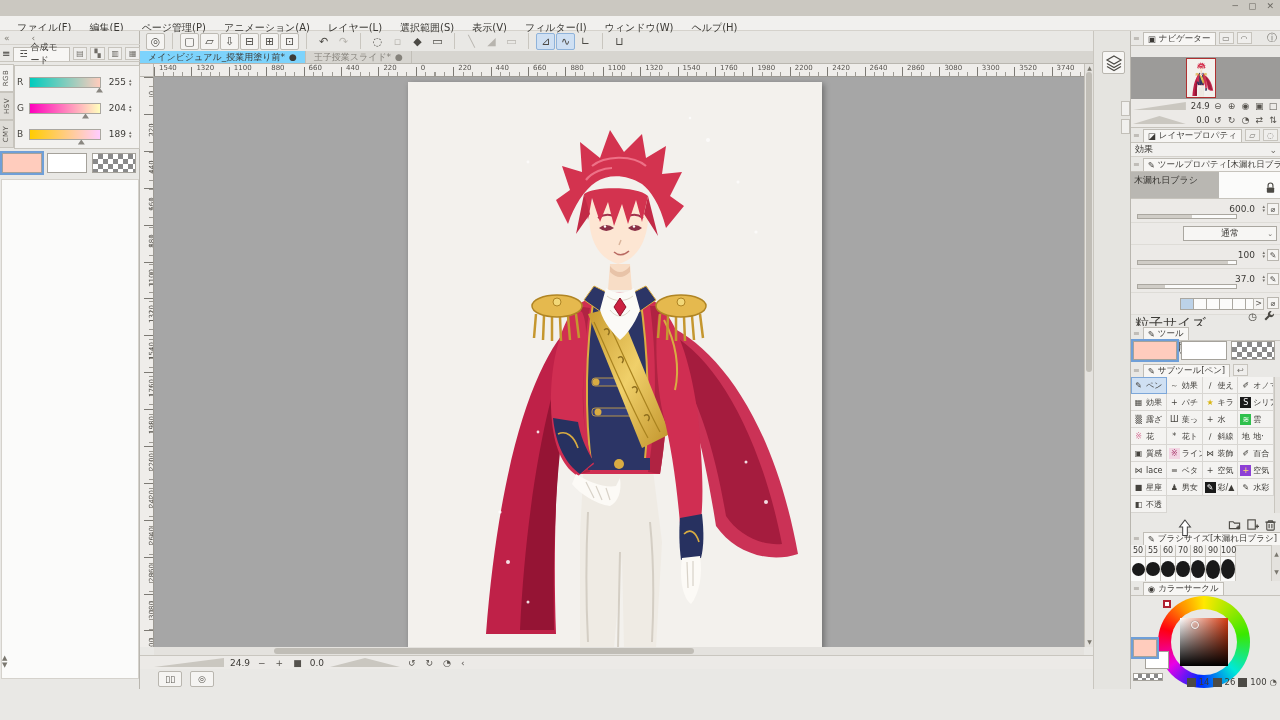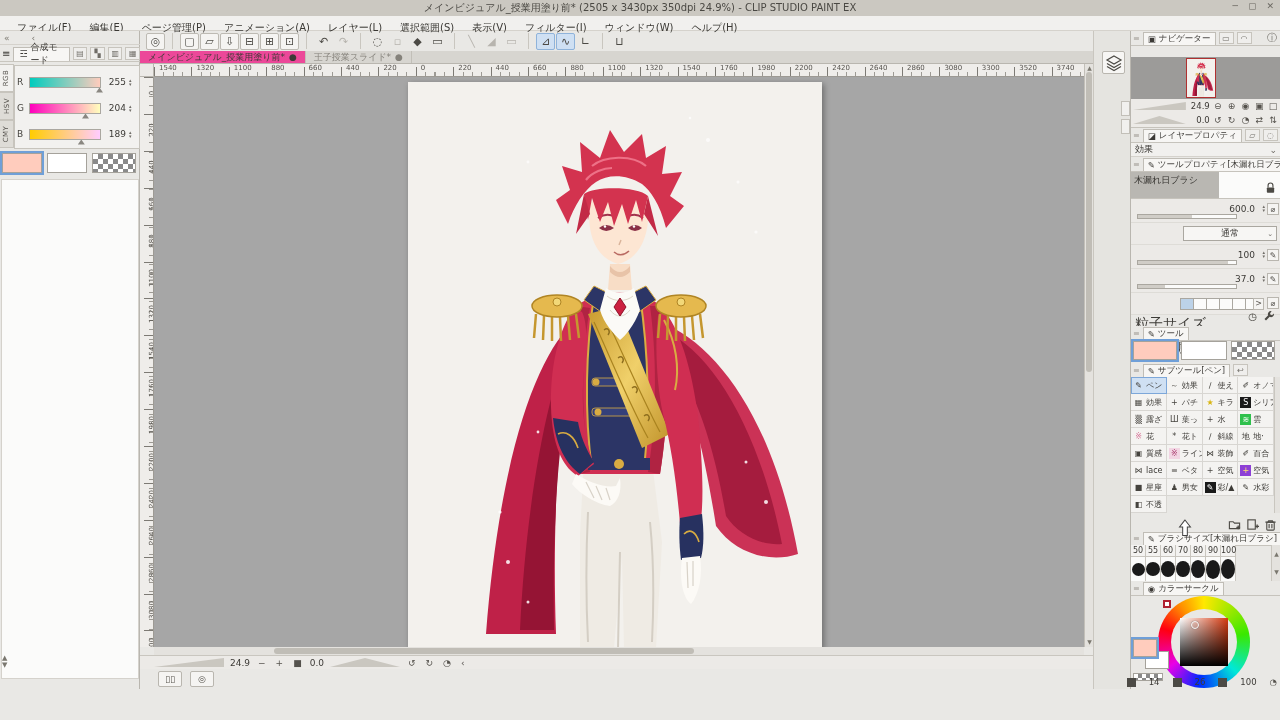--- a/index.html
+++ b/index.html
@@ -38,21 +38,21 @@
   .spin { display:flex; flex-direction:column; line-height:4px; font-size:5px; color:#6f6c66; }
   .swatch-row { position:absolute; left:2px; top:122px; width:136px; height:22px; display:flex; gap:5px; }
   .swatch { height:20px; border:1px solid #a5a29b; background:#fff; }
   .swatch.main { width:40px; outline:2px solid #6f9fd8; outline-offset:0; }
   .swatch.trans { width:44px; background-image:conic-gradient(#8a8a8a 25%,#fff 0 50%,#8a8a8a 0 75%,#fff 0); background-size:10px 10px; }
   .lp-rest { position:absolute; left:1px; top:148px; width:138px; height:500px; background:#fbfbfa; border:1px solid #d5d2cc; }
 
   
   .doc-tabs { position:absolute; left:140px; top:51px; width:953px; height:13px; background:#d7d5d0; border-bottom:1px solid #b9b6af; display:flex; }
   .doc-tab { display:flex; align-items:center; gap:4px; padding:0 8px; font-size:9px; color:#85827b; border-right:1px solid #c2bfb8; }
-  .doc-tab.active { background:#ec4899; color:#3c3a36; }
+  .doc-tab.active { background:#7dd3fc; color:#3c3a36; }
   .ruler-corner { position:absolute; left:140px; top:64px; width:14px; height:13px; background:#eceae7; border-right:1px solid #b9b6af; border-bottom:1px solid #b9b6af; }
   .ruler-h { position:absolute; left:154px; top:64px; width:930px; height:13px; background:#efedea; border-bottom:1px solid #9d9a94; overflow:hidden; }
   .ruler-h .minor { position:absolute; bottom:0; left:0; width:100%; height:4px; background:repeating-linear-gradient(to right,#9d9a94 0 1px,transparent 1px 9.35px); }
   .ruler-h .major { position:absolute; bottom:0; left:0; width:100%; height:9px; background:repeating-linear-gradient(to right,#7d7a74 0 1px,transparent 1px 37.4px); }
   .rh-label { position:absolute; top:0; font-size:7px; color:#55524d; }
   .ruler-v { position:absolute; left:140px; top:77px; width:14px; height:570px; background:#efedea; border-right:1px solid #9d9a94; overflow:hidden; }
   .ruler-v .minor { position:absolute; right:0; top:0; height:100%; width:4px; background:repeating-linear-gradient(to bottom,#9d9a94 0 1px,transparent 1px 9.35px); }
   .ruler-v .major { position:absolute; right:0; top:0; height:100%; width:9px; background:repeating-linear-gradient(to bottom,#7d7a74 0 1px,transparent 1px 36.9px); }
   .rv-label { position:absolute; left:-1px; font-size:7px; color:#55524d; transform:rotate(-90deg); transform-origin:center; width:26px; text-align:center; }
   .viewport { position:absolute; left:154px; top:77px; width:930px; height:570px; background:#a6a6a6; overflow:hidden; }
@@ -134,21 +134,21 @@
     background:conic-gradient(from 0deg,#ffe800,#3ae800 22%,#00e8d8 37%,#0028ff 52%,#e800e8 65%,#ff0010 80%,#ff9000 91%,#ffe800); }
   .wheel::after { content:""; position:absolute; left:13px; top:13px; width:66px; height:66px; border-radius:50%; background:#e9e8e5; }
   .sv-square { position:absolute; left:49px; top:23px; width:48px; height:48px; z-index:2;
     background-image:linear-gradient(to top,#000,rgba(0,0,0,0)),linear-gradient(to right,#fff,#d63a10); }
   .sv-marker { position:absolute; left:60px; top:26px; z-index:3; width:8px; height:8px; border:1.5px solid #f2f2f2; border-radius:50%; box-shadow:0 0 1px #555; }
   .ring-marker { position:absolute; left:32px; top:5px; z-index:2; width:8px; height:8px; background:#fff; border:2px solid #b02030; }
   .cc-swatches { position:absolute; left:2px; top:44px; z-index:3; }
   .cc-main { position:absolute; left:0; top:0; width:24px; height:18px; background:#ffccbd; border:1px solid #a5a29b; outline:2px solid #6f9fd8; }
   .cc-sub { position:absolute; left:12px; top:12px; width:24px; height:18px; background:#fff; border:1px solid #a5a29b; z-index:-1; }
   .cc-trans { position:absolute; left:0; top:34px; width:30px; height:8px; background-image:conic-gradient(#8a8a8a 25%,#fff 0 50%,#8a8a8a 0 75%,#fff 0); background-size:8px 8px; border:1px solid #a5a29b; }
-  .hsv-readout { position:absolute; right:4px; bottom:2px; display:flex; gap:13px; align-items:center; font-size:8.5px; z-index:3; }
+  .hsv-readout { position:absolute; right:4px; bottom:2px; display:flex; gap:3px; align-items:center; font-size:8.5px; z-index:3; }
   .hsv-ico { width:9px; height:9px; background:#4c4a45; display:inline-block; }
 
   
   .footer { position:absolute; left:0; top:689px; width:1280px; height:31px; background:#f6a41d; display:flex; align-items:center; justify-content:center; gap:6px; }
   .brand-text { font-size:21px; font-weight:bold; letter-spacing:1px; color:#f6a41d;
     text-shadow:-2px 0 #fff,2px 0 #fff,0 -2px #fff,0 2px #fff,-1.5px -1.5px #fff,1.5px 1.5px #fff,-1.5px 1.5px #fff,1.5px -1.5px #fff; }
 
   .cursor { position:absolute; left:1178px; top:519px; z-index:50; }
 </style>
 </head>
@@ -290,21 +290,20 @@
       <path d="M176 112 C186 104 230 104 240 114 L234 140 L228 118 L220 142 L214 122 L206 144 L200 120 L192 140 L184 116 L180 138 Z" fill="#d3334f"></path>
       <path d="M176 112 L168 152 L182 132 Z M240 114 L250 154 L236 132 Z" fill="#c22a46"></path>
       <path d="M184 84 C196 74 224 72 238 84 M178 98 C184 90 196 86 204 86" stroke="#ee7187" stroke-width="2.2" fill="none"></path>
     </symbol>
   </defs>
 </svg>
 
 <div class="app">
 
   <div class="titlebar">
-    <span>メインビジュアル_授業用塗り前* (2505 x 3430px 350dpi 24.9%) - CLIP STUDIO PAINT EX</span>
     <span class="win-controls">
       <span>─</span>
       <span>▢</span>
       <span>✕</span>
     </span>
   </div>
 
   <div class="menubar" id="menu-items">
       <span class="menu-item">ファイル(F)</span>
       <span class="menu-item">編集(E)</span>

